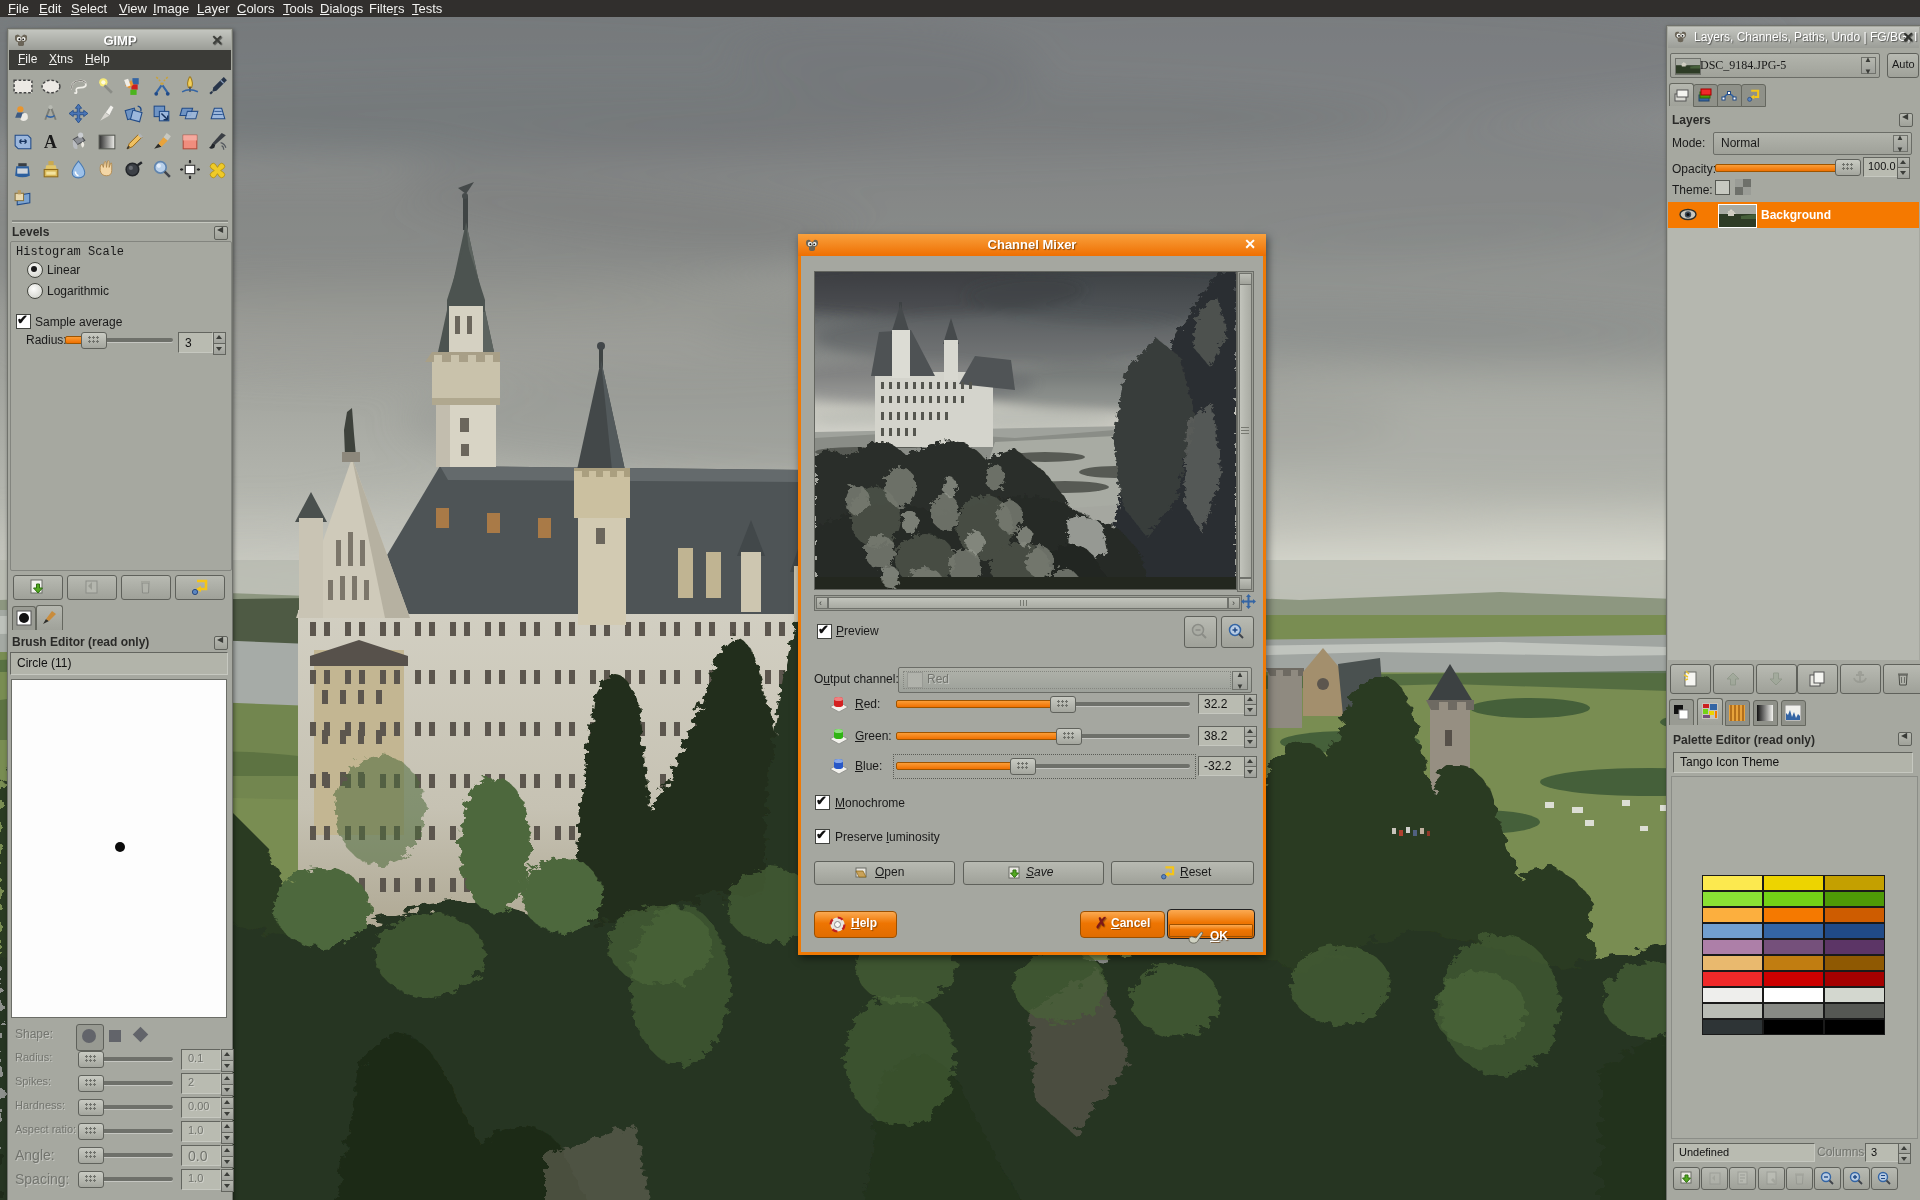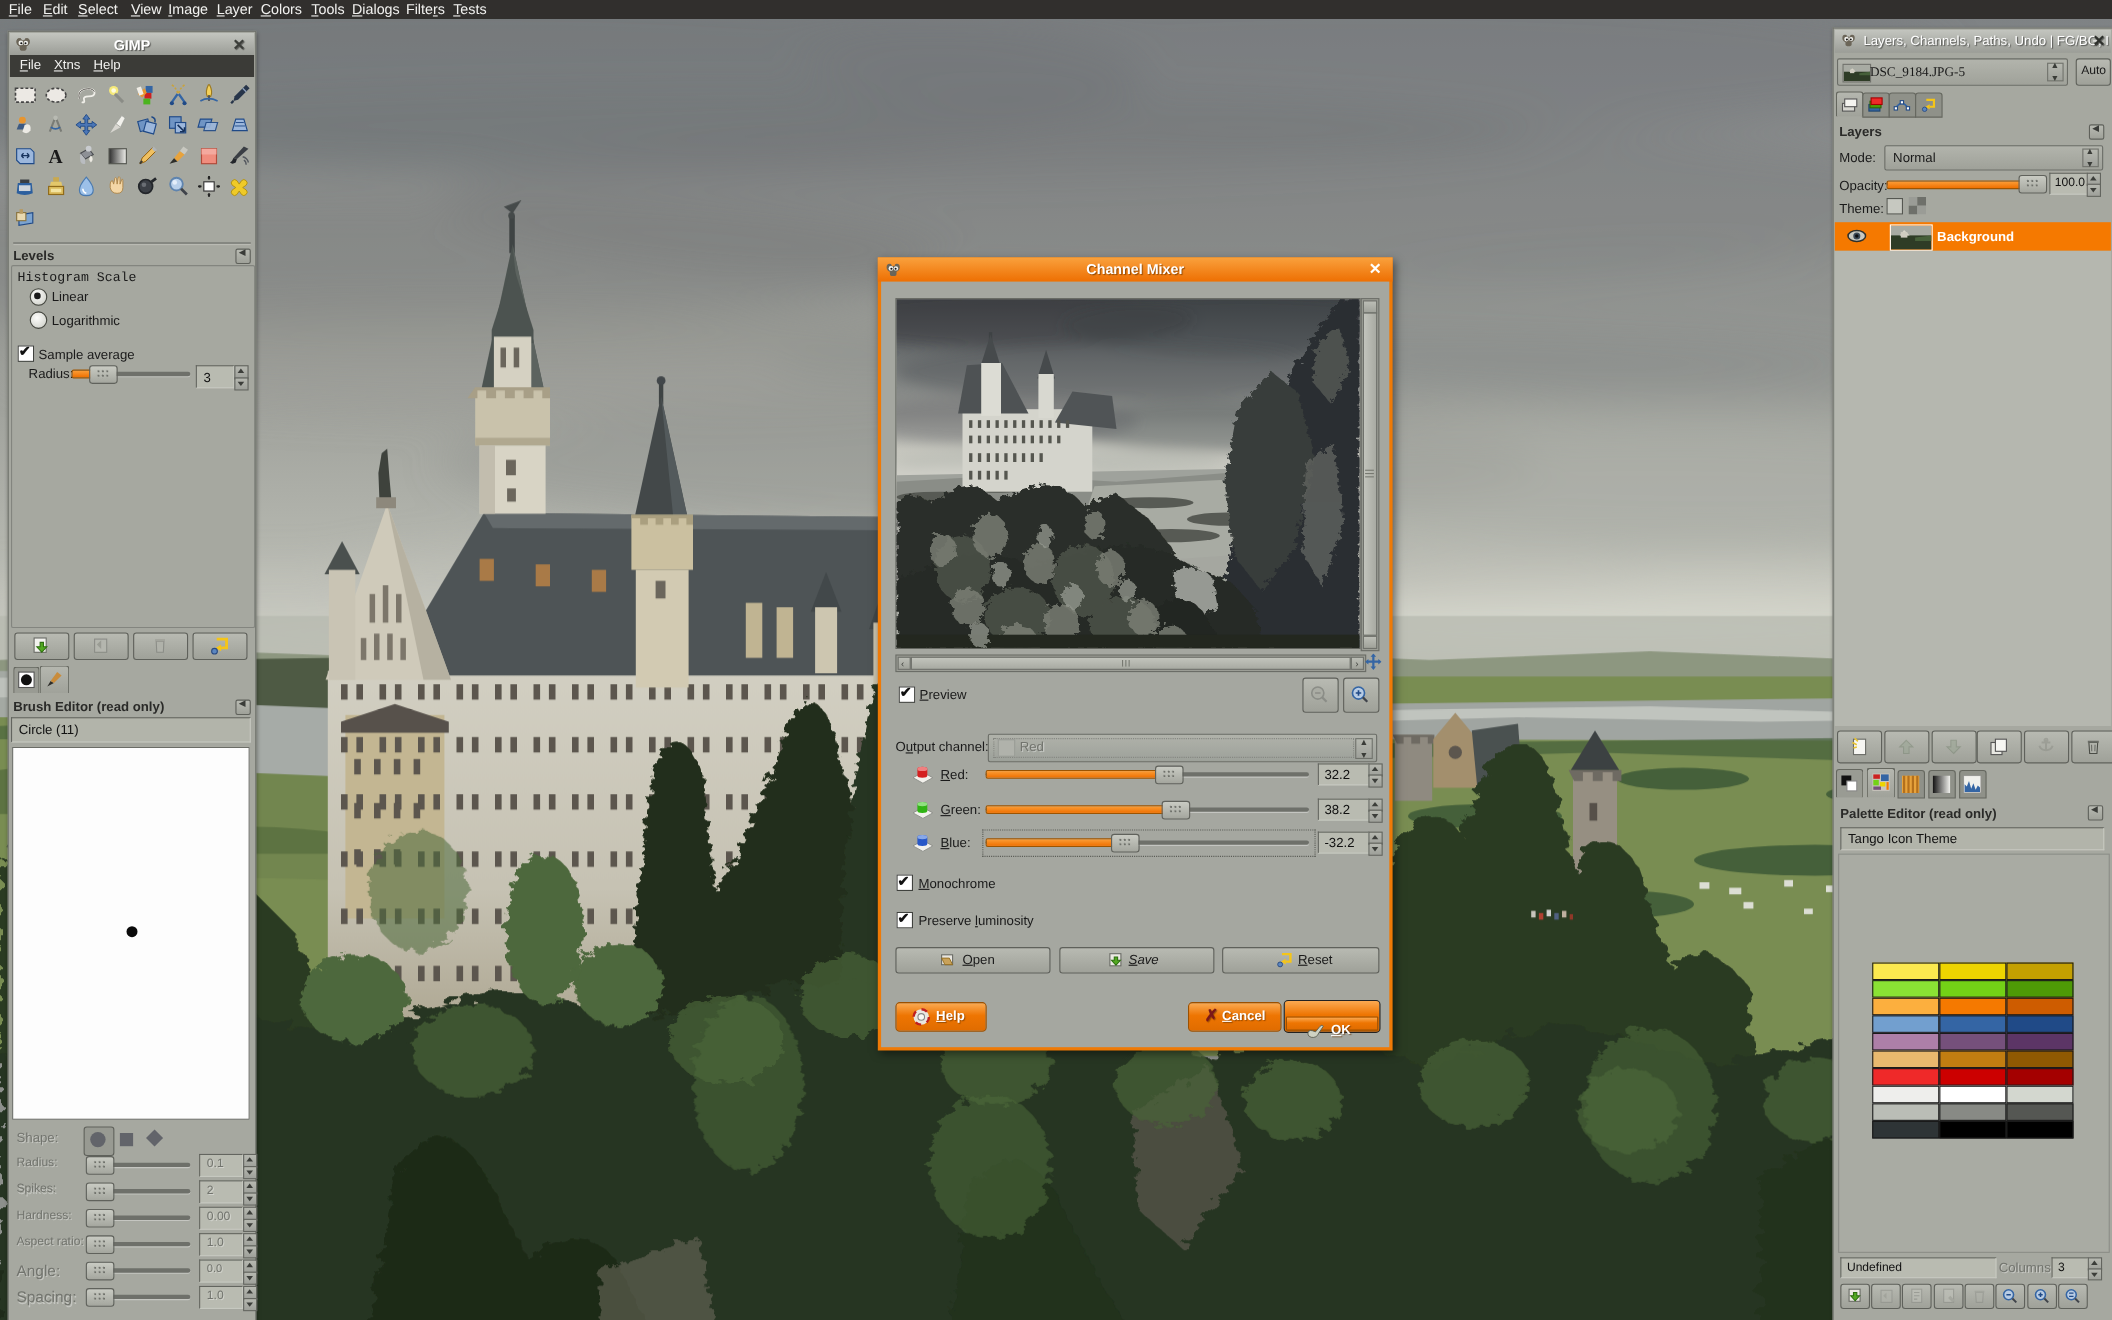--- a/index.html
+++ b/index.html
@@ -602,21 +602,21 @@
         <span class="lblg" style="left:6px;top:2px;font-size:11px;position:absolute">1.0</span>
       </div>
 <div class="spin" style="left:213px;top:1092px;height:21px;">
         <div class="up"></div>
         <div class="dn"></div>
       </div>
       <div class="lblg" style="left:7px;top:1118px;font-size:14px">Angle:</div>
 <div class="groove" style="left:92px;top:1124px;width:73px;"></div>
 <div class="shandle" style="left:70px;top:1118px;"></div>
 <div class="entry" style="left:173px;top:1116px;width:38px;height:19px;">
-        <span class="lblg" style="left:6px;top:2px;font-size:10px;position:absolute">0.0</span>
+        <span class="lblg" style="left:6px;top:2px;font-size:14px;position:absolute">0.0</span>
       </div>
 <div class="spin" style="left:213px;top:1116px;height:21px;">
         <div class="up"></div>
         <div class="dn"></div>
       </div>
       <div class="lblg" style="left:7px;top:1142px;font-size:14px">Spacing:</div>
 <div class="groove" style="left:92px;top:1148px;width:73px;"></div>
 <div class="shandle" style="left:70px;top:1142px;"></div>
 <div class="entry" style="left:173px;top:1140px;width:38px;height:19px;">
         <span class="lblg" style="left:6px;top:2px;font-size:11px;position:absolute">1.0</span>

